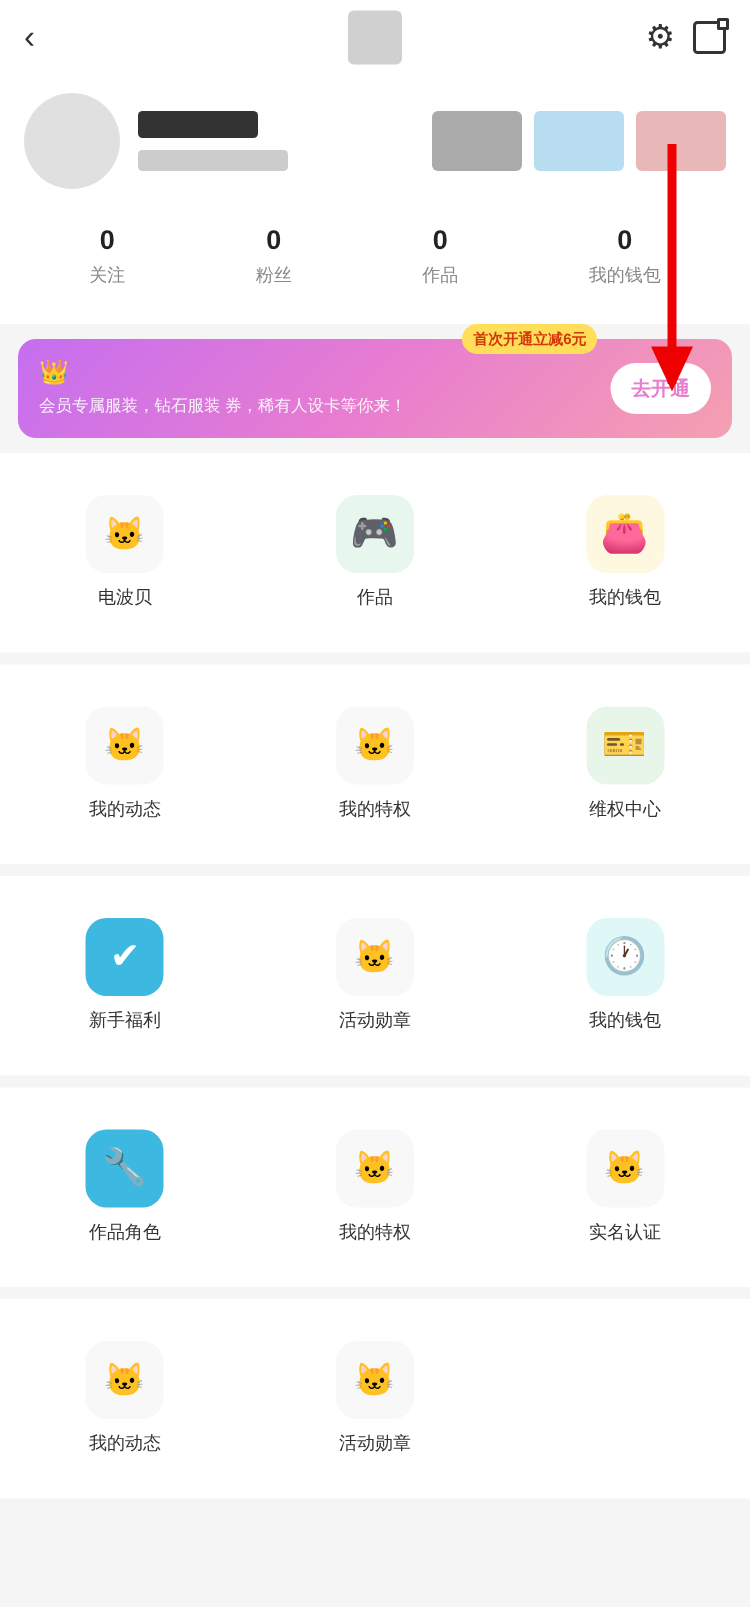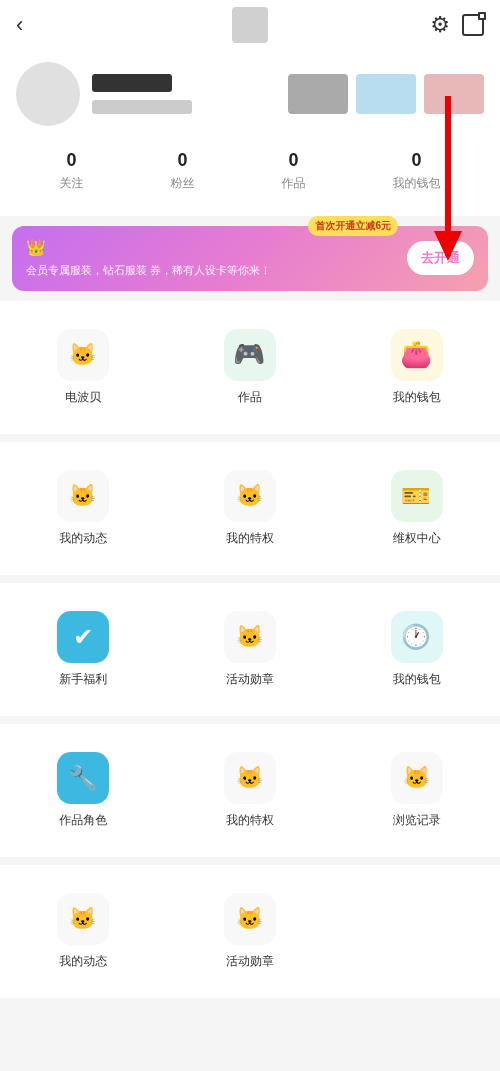--- a/index.html
+++ b/index.html
@@ -374,21 +374,21 @@
     <div class="grid-item">
       <div class="icon-blue-wrench">🔧</div>
       <span class="grid-label">作品角色</span>
     </div>
     <div class="grid-item">
       <div class="icon-emoji">🐱</div>
       <span class="grid-label">我的特权</span>
     </div>
     <div class="grid-item">
       <div class="icon-emoji">🐱</div>
-      <span class="grid-label">浏览记录</span>
+      <span class="grid-label">实名认证</span>
     </div>
   </div>
 </div>
 
 <div class="grid-section">
   <div class="grid-row">
     <div class="grid-item">
       <div class="icon-emoji">🐱</div>
       <span class="grid-label">我的动态</span>
     </div>

